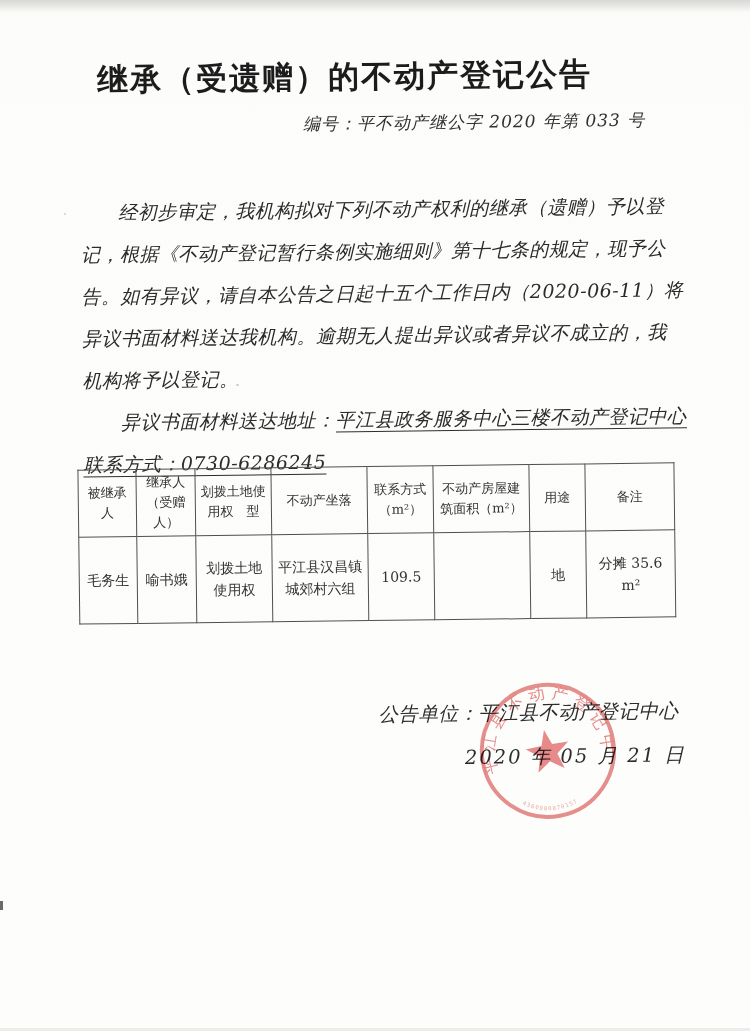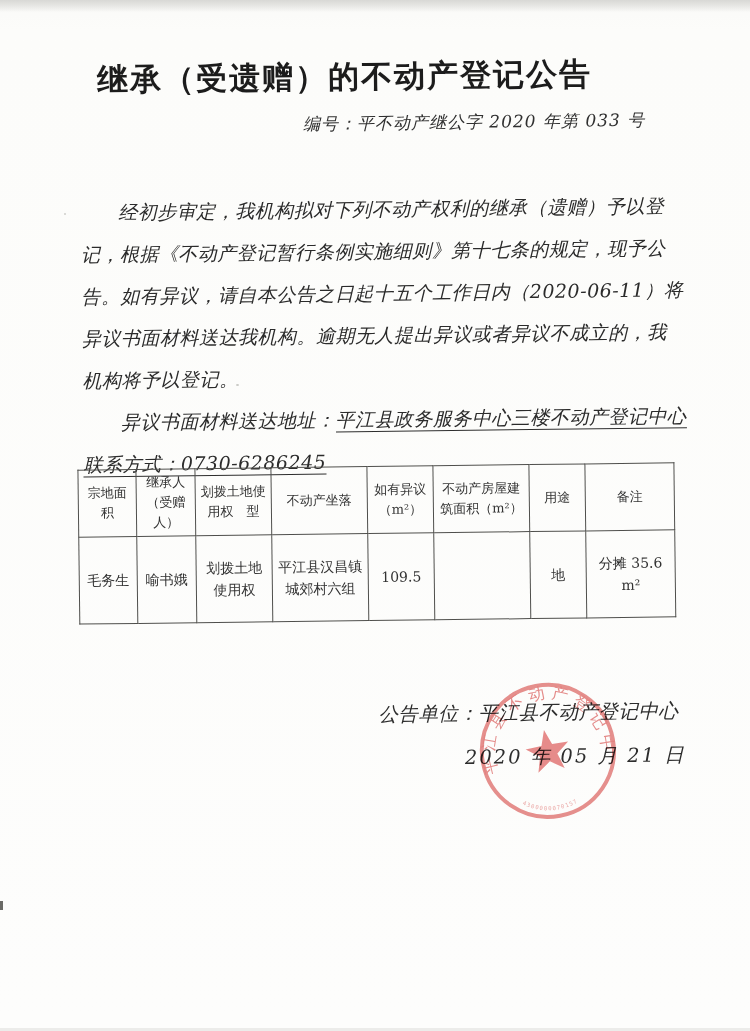--- a/index.html
+++ b/index.html
@@ -94,25 +94,25 @@
           <col style="width:59px">
           <col style="width:76px">
           <col style="width:96px">
         <col style="width:66px">
           <col style="width:96px">
           <col style="width:56px">
           <col style="width:89px">
       </colgroup>
       <tbody>
           <tr>
-        <th>宗地面积</th>
+        <th>被继承人</th>
         <th>继承人（受赠人）</th>
         <th>划拨土地使用权　型</th>
         <th>不动产坐落</th>
-        <th>如有异议（m²）</th>
+        <th>联系方式（m²）</th>
         <th>不动产房屋建筑面积（m²）</th>
         <th>用途</th>
         <th>备注</th>
       </tr>
       <tr>
         <td>毛务生</td>
         <td>喻书娥</td>
         <td>划拨土地使用权</td>
         <td class="small-cell">平江县汉昌镇城郊村六组</td>
         <td>109.5</td>

